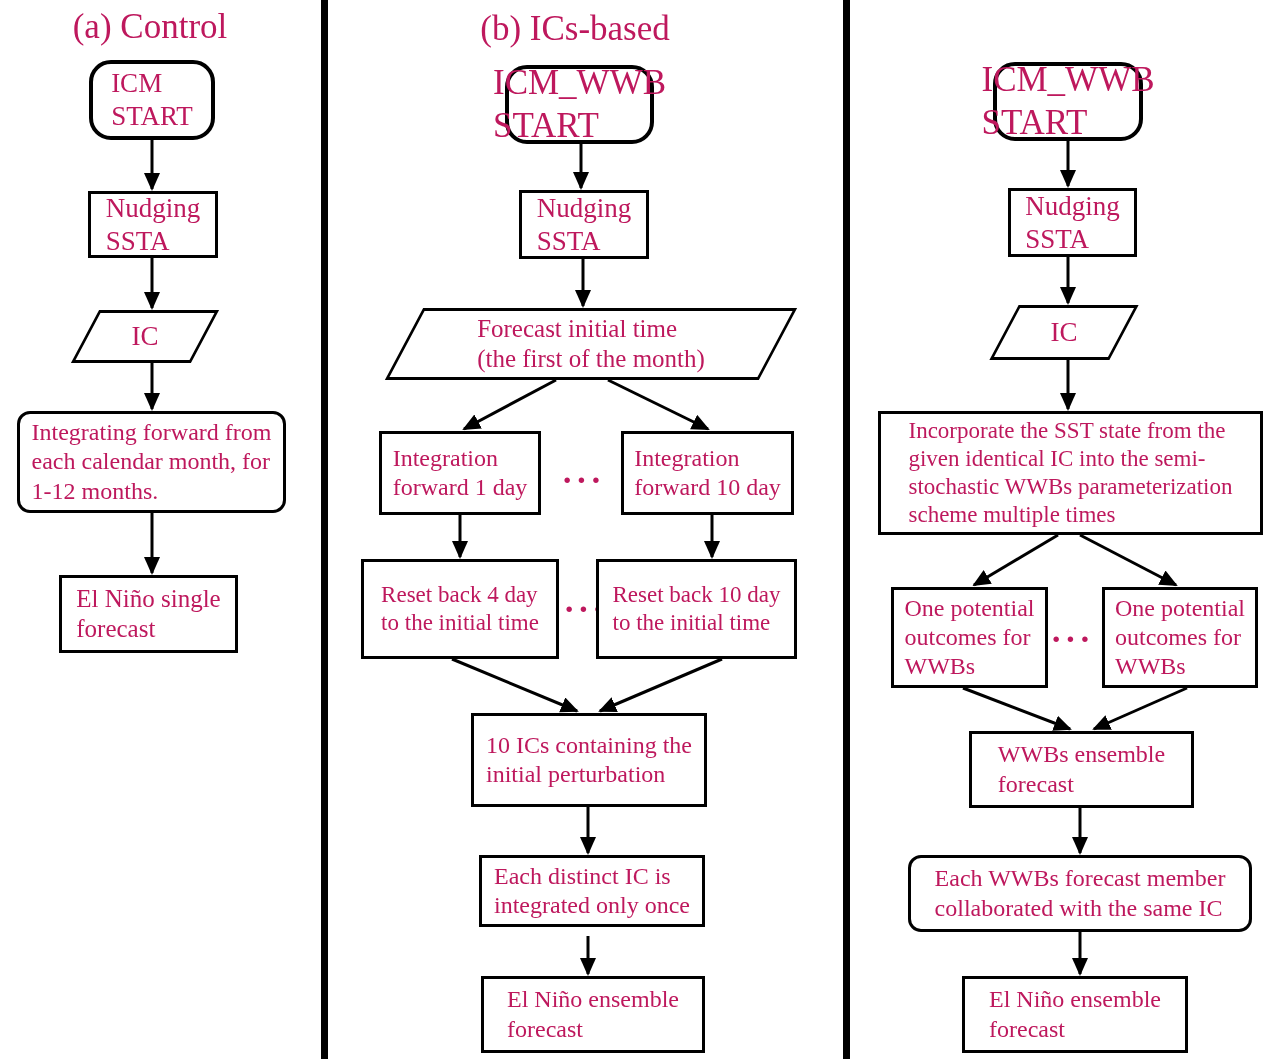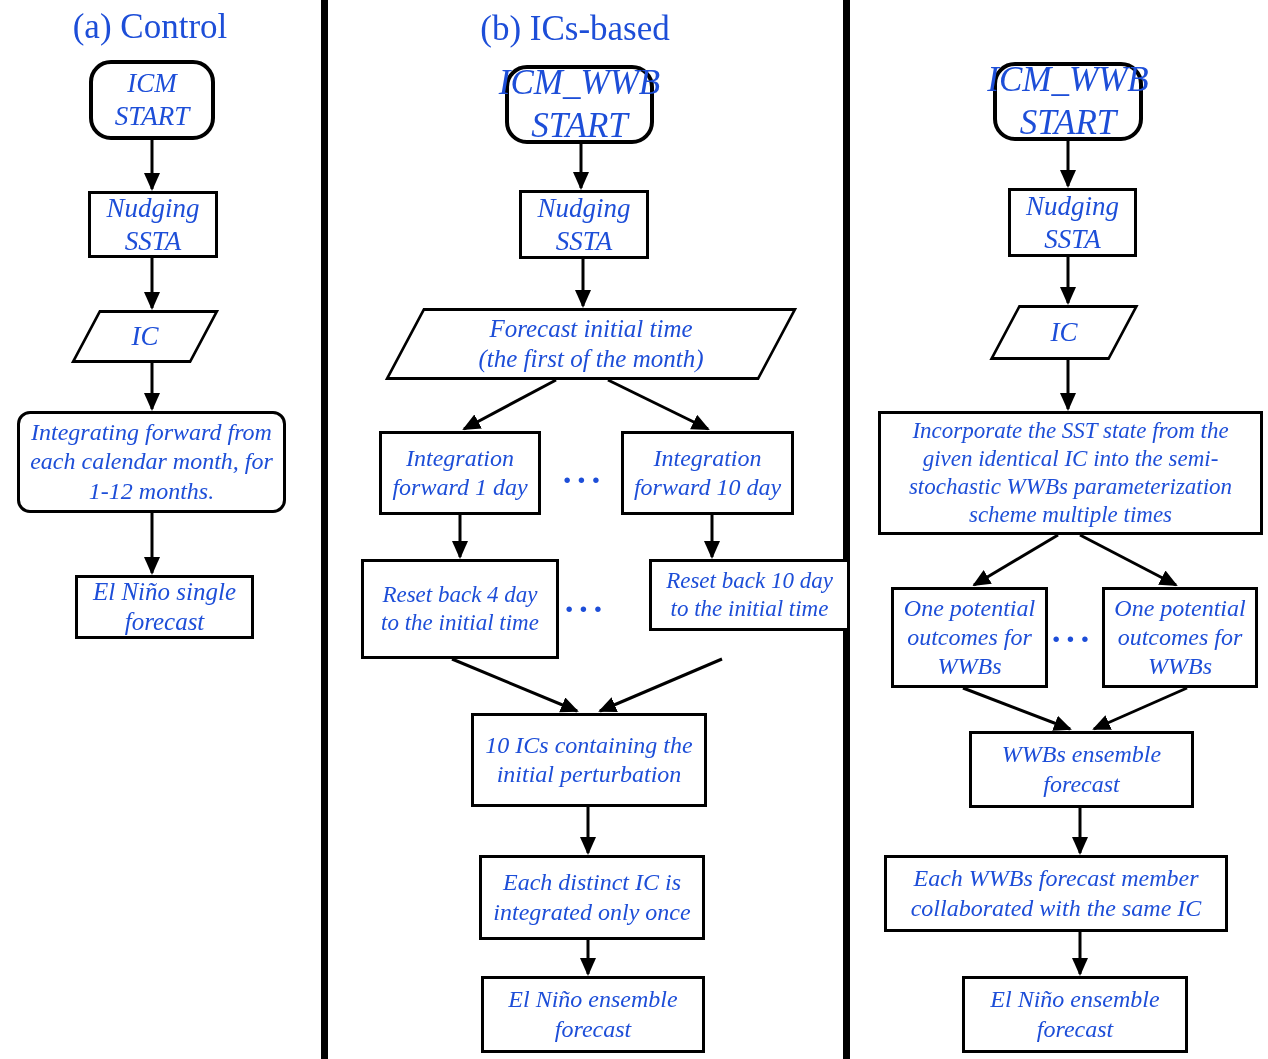--- a/index.html
+++ b/index.html
@@ -2,21 +2,21 @@
 <html><head>
 <meta charset="utf-8">
 <style>
   html, body { margin: 0; padding: 0; background: #ffffff; }
   .canvas {
     position: relative;
     width: 1268px;
     height: 1059px;
     background: #ffffff;
     font-family: "Liberation Serif", "DejaVu Serif", serif;
-    color: #1d4ed8;
+    color: #be185d;
     overflow: hidden;
   }
   .divider {
     position: absolute;
     top: 0;
     height: 1059px;
     width: 7px;
     background: #000000;
   }
   .panel-title {
@@ -27,25 +27,24 @@
     line-height: 1.1;
   }
   .node {
     position: absolute;
     box-sizing: border-box;
     border: 3px solid #000000;
     background: #ffffff;
     display: flex;
     align-items: center;
     justify-content: center;
-    text-align: center;
+    text-align: left;
     white-space: pre-line;
     line-height: 1.22;
     font-size: 24px;
-    font-style: italic;
   }
   .node.start { border-radius: 22px; border-width: 4px; }
   .node.para { border: none; background: transparent; }
   .node.para .skew {
     position: absolute;
     top: 0; bottom: 0;
     border: 3px solid #000000;
     background: #ffffff;
     transform: skewX(-28deg);
   }
@@ -128,21 +127,21 @@
     <div class="skew" style="left:16px; right:16px;"></div>
     <span class="txt">IC</span>
   </div>
 
   <div class="node" style="left:17px; top:411px; width:269px; height:102px;border-radius:13px;">
     <span class="txt">Integrating forward from
 each calendar month, for
 1-12 months.</span>
   </div>
 
-  <div class="node fs25" style="left:59px; top:575px; width:179px; height:64px;margin-left:16px;">
+  <div class="node fs25" style="left:59px; top:575px; width:179px; height:78px;">
     <span class="txt">El Niño single
 forecast</span>
   </div>
 
   <div class="panel-title" style="left:445px; top:10px; width:260px;">(b) ICs-based</div>
 
   <div class="node start fs26" style="left:505px; top:65px; width:149px; height:79px;">
     <span class="txt">ICM_WWB
 START</span>
   </div>
@@ -170,31 +169,31 @@
 forward 10 day</span>
   </div>
 
   <div class="node fs23" style="left:361px; top:559px; width:198px; height:100px;">
     <span class="txt">Reset back 4 day
 to the initial time</span>
   </div>
 
   <div class="dots" style="left:561px; top:592px; width:48px;">···</div>
 
-  <div class="node fs23" style="left:649px; top:559px; width:201px; height:72px;">
+  <div class="node fs23" style="left:596px; top:559px; width:201px; height:100px;">
     <span class="txt">Reset back 10 day
 to the initial time</span>
   </div>
 
   <div class="node" style="left:471px; top:713px; width:236px; height:94px;">
     <span class="txt">10 ICs containing the
 initial perturbation</span>
   </div>
 
-  <div class="node" style="left:479px; top:855px; width:226px; height:85px;">
+  <div class="node" style="left:479px; top:855px; width:226px; height:72px;">
     <span class="txt">Each distinct IC is
 integrated only once</span>
   </div>
 
   <div class="node" style="left:481px; top:976px; width:224px; height:77px;">
     <span class="txt">El Niño ensemble
 forecast</span>
   </div>
 
 
@@ -232,21 +231,21 @@
     <span class="txt">One potential
 outcomes for
 WWBs</span>
   </div>
 
   <div class="node" style="left:969px; top:731px; width:225px; height:77px;">
     <span class="txt">WWBs ensemble
 forecast</span>
   </div>
 
-  <div class="node" style="left:884px; top:855px; width:344px; height:77px;">
+  <div class="node" style="left:908px; top:855px; width:344px; height:77px;border-radius:13px;">
     <span class="txt">Each WWBs forecast member
 collaborated with the same IC</span>
   </div>
 
   <div class="node" style="left:962px; top:976px; width:226px; height:77px;">
     <span class="txt">El Niño ensemble
 forecast</span>
   </div>
 
 </div>

